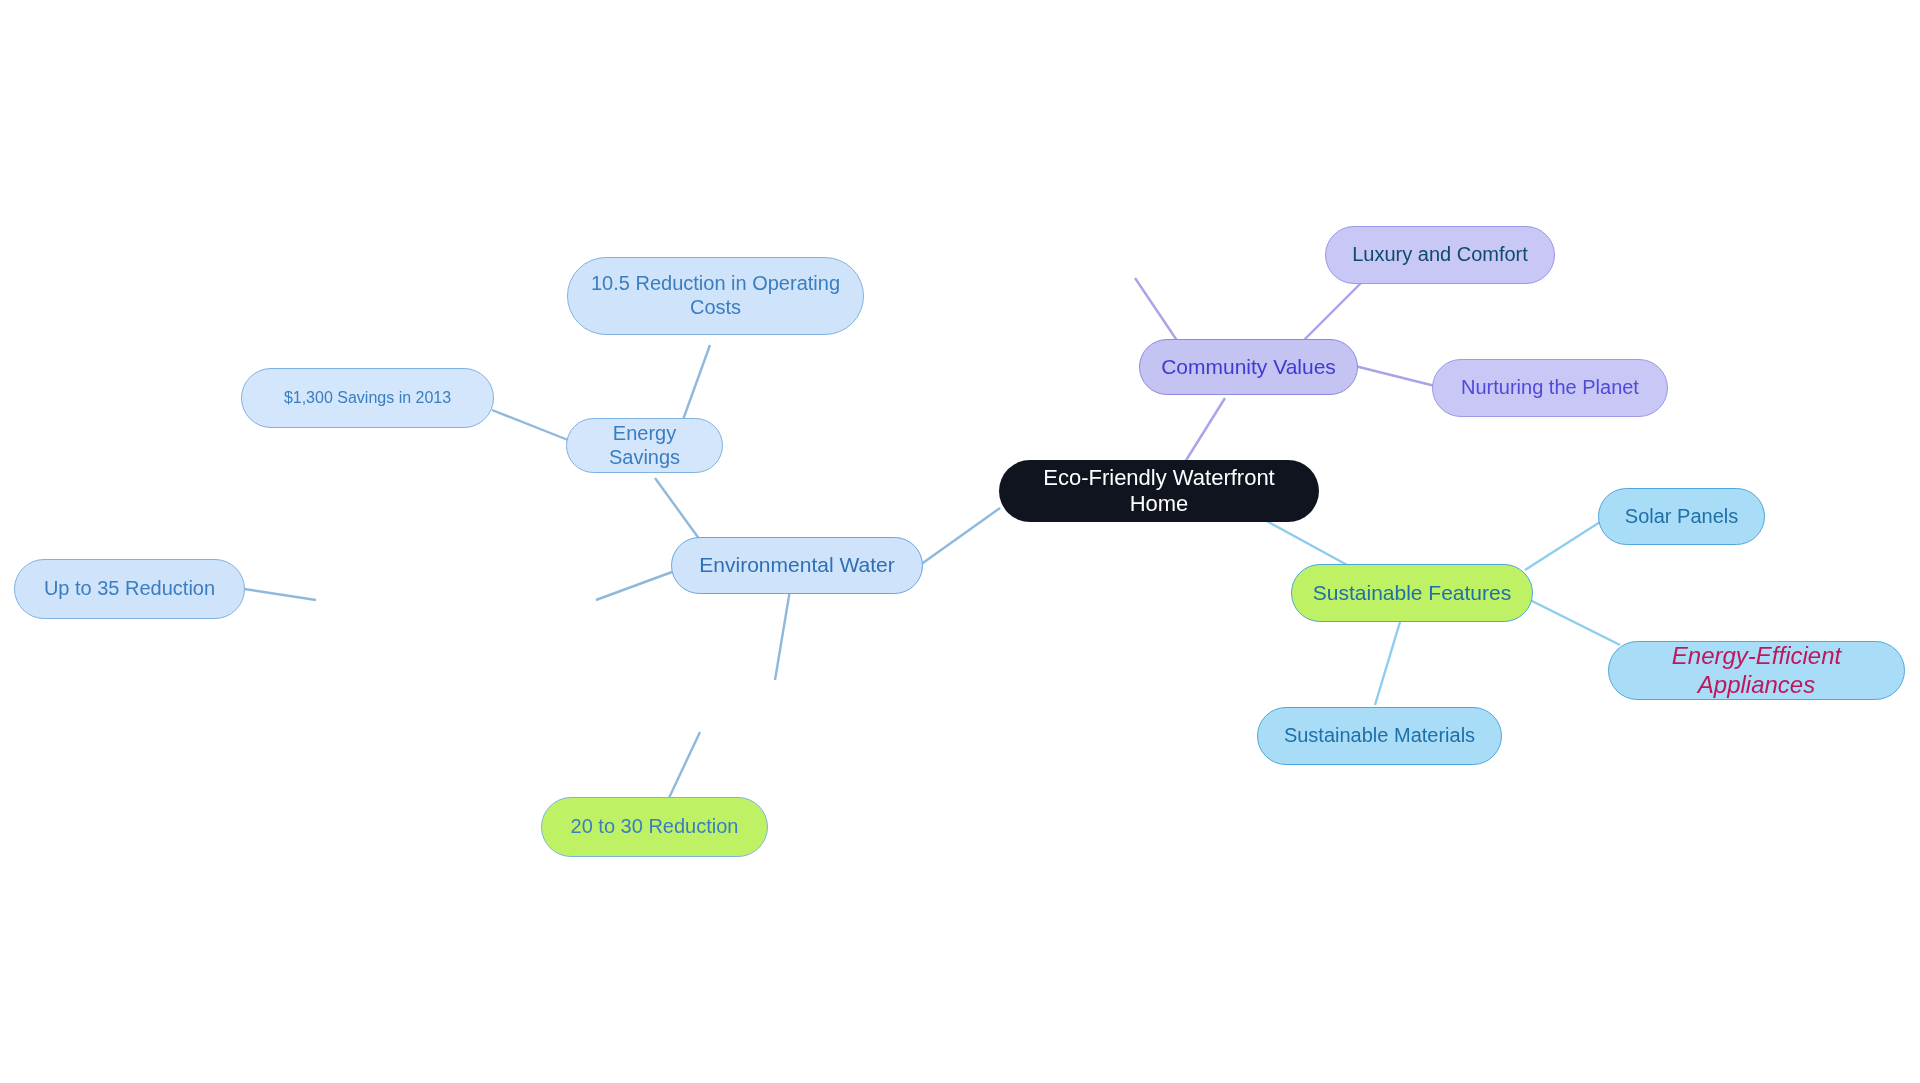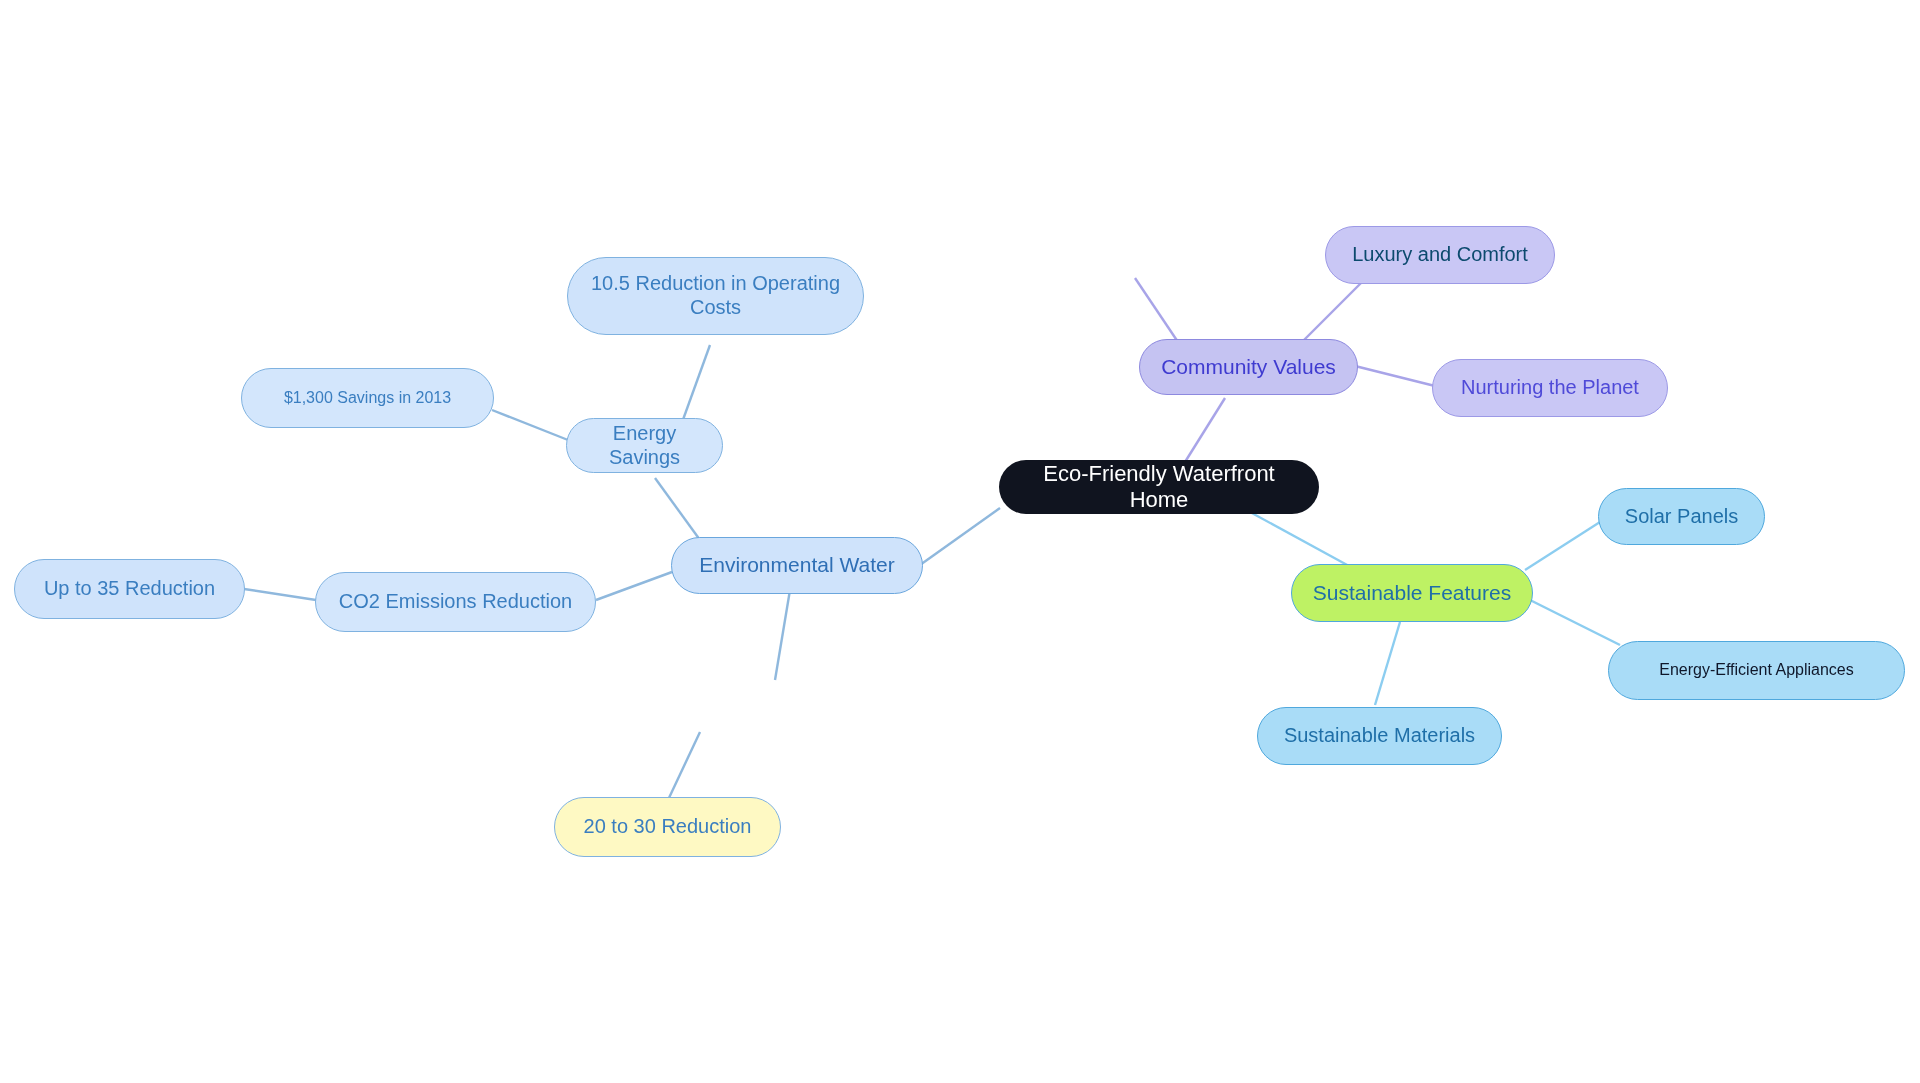--- a/index.html
+++ b/index.html
@@ -76,63 +76,60 @@
 
     <line x1="1400" y1="622" x2="1375" y2="705" stroke="#8ccdf0" stroke-width="2.4"></line>
 
     <line x1="1180" y1="345" x2="1135" y2="278" stroke="#a8a4e8" stroke-width="2.4"></line>
 
     <line x1="1304" y1="340" x2="1362" y2="282" stroke="#a8a4e8" stroke-width="2.4"></line>
 
     <line x1="1355" y1="366" x2="1443" y2="388" stroke="#a8a4e8" stroke-width="2.4"></line>
   </svg>
 
-  <div class="node node-root" style="left:999px; top:460px; width:320px; height:54px; background:#10141f; color:#ffffff; font-size:22px;">
+  <div class="node node-root" style="left:999px; top:460px; width:320px; height:62px; background:#10141f; color:#ffffff; font-size:22px;">
     <span>Eco-Friendly Waterfront Home</span>
   </div>
 
   <div class="node" style="left:671px; top:537px; width:252px; height:57px; background:#cfe3fb; border-color:#6aa6dd; color:#2f6fb5; font-size:21px;">
     <span>Environmental Water</span>
   </div>
 
   <div class="node" style="left:566px; top:418px; width:157px; height:55px; background:#d3e6fc; border-color:#7fb2e0; color:#3a7ec0; font-size:20px;">
     <span>Energy Savings</span>
   </div>
 
   <div class="node" style="left:567px; top:257px; width:297px; height:78px; background:#cfe3fb; border-color:#7fb2e0; color:#3a7ec0; font-size:20px;">
     <span>10.5 Reduction in Operating
 Costs</span>
   </div>
 
   <div class="node" style="left:241px; top:368px; width:253px; height:60px; background:#d3e6fc; border-color:#7fb2e0; color:#3a7ec0; font-size:16px;">
     <span>$1,300 Savings in 2013</span>
   </div>
 
-  <div class="node" style="left:315px; top:572px; width:281px; height:60px; background:#d3e6fc; border-color:#7fb2e0; color:#3a7ec0; font-size:20px;">
-    <span>CO2 Emissions Reduction</span>
-  </div>
 
   <div class="node" style="left:14px; top:559px; width:231px; height:60px; background:#cfe3fb; border-color:#7fb2e0; color:#3a7ec0; font-size:20px;">
     <span>Up to 35 Reduction</span>
   </div>
 
 
-  <div class="node" style="left:554px; top:797px; width:227px; height:60px; background:#fef9c3; border-color:#7fb2e0; color:#3a7ec0; font-size:20px;">
+  <div class="node" style="left:541px; top:797px; width:227px; height:60px; background:#bef264; border-color:#7fb2e0; color:#3a7ec0; font-size:20px;">
     <span>20 to 30 Reduction</span>
   </div>
 
   <div class="node" style="left:1291px; top:564px; width:242px; height:58px; background:#bef264; border-color:#4fa8dd; color:#1f6fa8; font-size:21px;">
     <span>Sustainable Features</span>
   </div>
 
   <div class="node" style="left:1598px; top:488px; width:167px; height:57px; background:#a9dcf7; border-color:#4fa8dd; color:#1f6fa8; font-size:20px;">
     <span>Solar Panels</span>
   </div>
 
-  <div class="node" style="left:1608px; top:641px; width:297px; height:59px; background:#a9dcf7; border-color:#4fa8dd; color:#0f172a; font-size:16px;">
+  <div class="node" style="left:1608px; top:641px; width:297px; height:59px; background:#a9dcf7; border-color:#4fa8dd; color:#be185d; font-size:24px;font-style:italic;">
     <span>Energy-Efficient Appliances</span>
   </div>
 
   <div class="node" style="left:1257px; top:707px; width:245px; height:58px; background:#a9dcf7; border-color:#4fa8dd; color:#1f6fa8; font-size:20px;">
     <span>Sustainable Materials</span>
   </div>
 
   <div class="node" style="left:1139px; top:339px; width:219px; height:56px; background:#c5c3f2; border-color:#8d89df; color:#3f3bd0; font-size:21px;">
     <span>Community Values</span>
   </div>

